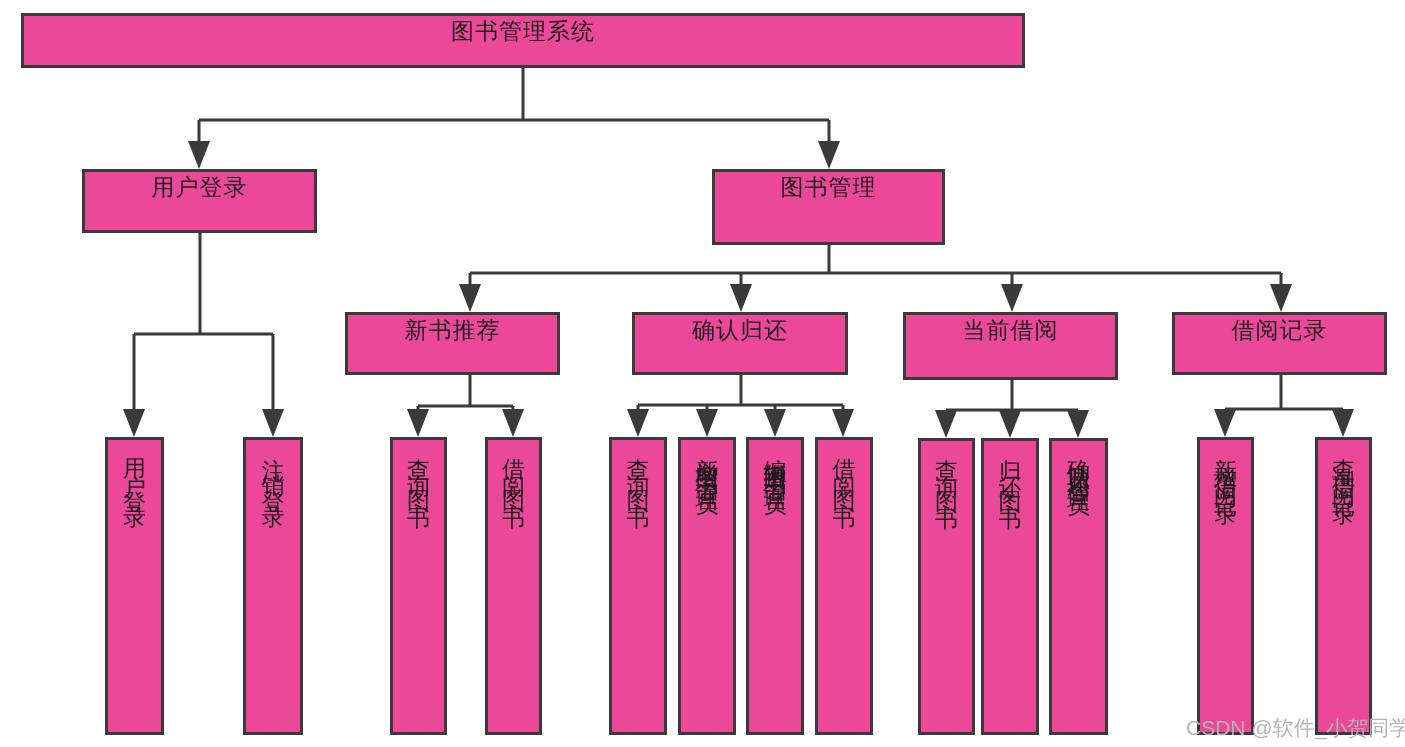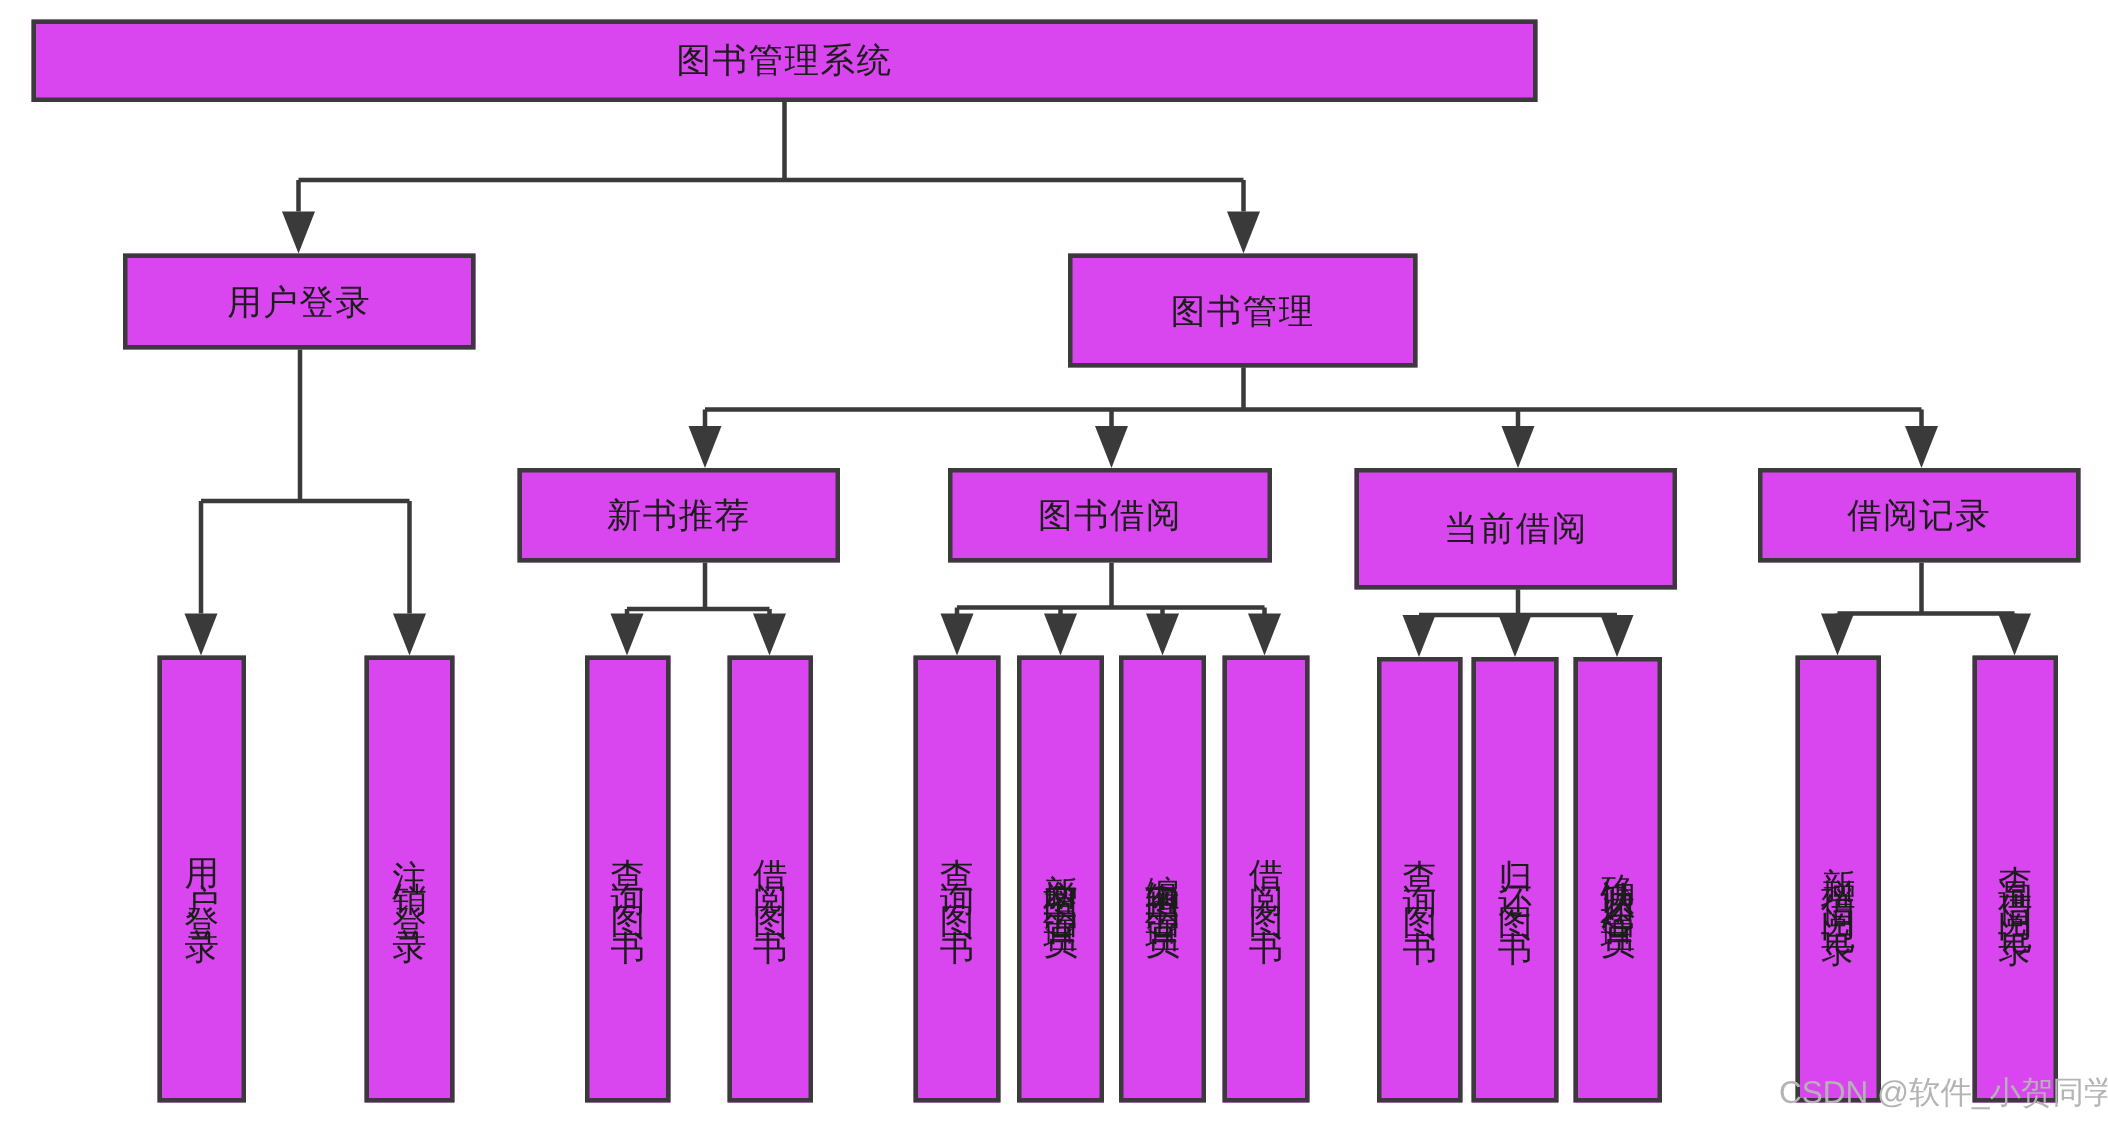--- a/index.html
+++ b/index.html
@@ -14,23 +14,22 @@
   .connectors {
     position: absolute;
     left: 0; top: 0;
     width: 1405px; height: 747px;
     pointer-events: none;
   }
   .box {
     position: absolute;
     box-sizing: border-box;
     border: 3px solid #3a3a3a;
-    background: #d946ef;
+    background: #ec4899;
     display: flex;
-    align-items: center;
     justify-content: center;
   }
   .hlbl {
     font-size: 23px;
     color: #1c1c1c;
     letter-spacing: 1px;
     white-space: nowrap;
   }
   .vlbl {
     writing-mode: vertical-rl;
@@ -105,23 +104,23 @@
     <span class="hlbl">用户登录</span>
   </div>
   <div class="box" style="left:712px; top:169px; width:233px; height:76px;">
     <span class="hlbl">图书管理</span>
   </div>
 
   <div class="box" style="left:345px; top:312px; width:215px; height:63px;">
     <span class="hlbl">新书推荐</span>
   </div>
   <div class="box" style="left:632px; top:312px; width:216px; height:63px;">
-    <span class="hlbl">图书借阅</span>
+    <span class="hlbl">确认归还</span>
   </div>
-  <div class="box" style="left:903px; top:312px; width:215px; height:81px;">
+  <div class="box" style="left:903px; top:312px; width:215px; height:68px;">
     <span class="hlbl">当前借阅</span>
   </div>
   <div class="box" style="left:1172px; top:312px; width:215px; height:63px;">
     <span class="hlbl">借阅记录</span>
   </div>
 
   <div class="box" style="left:105px; top:437px; width:59px; height:298px;">
     <span class="vlbl sp4">用户登录</span>
   </div>
   <div class="box" style="left:243px; top:437px; width:60px; height:298px;">

